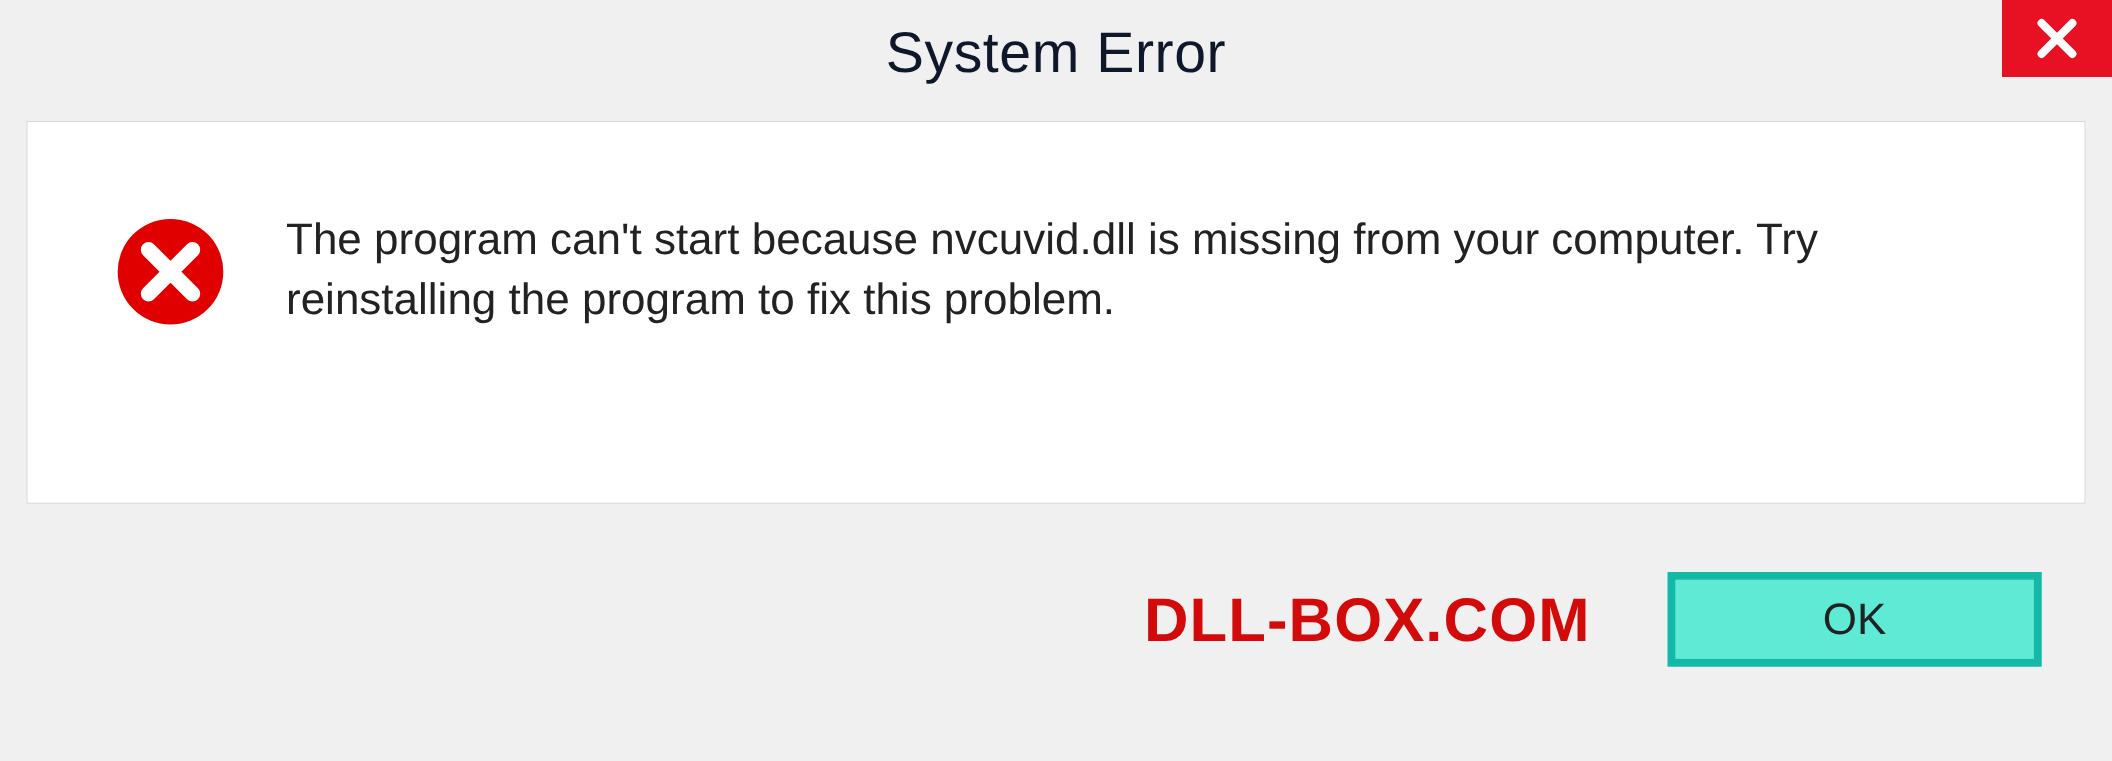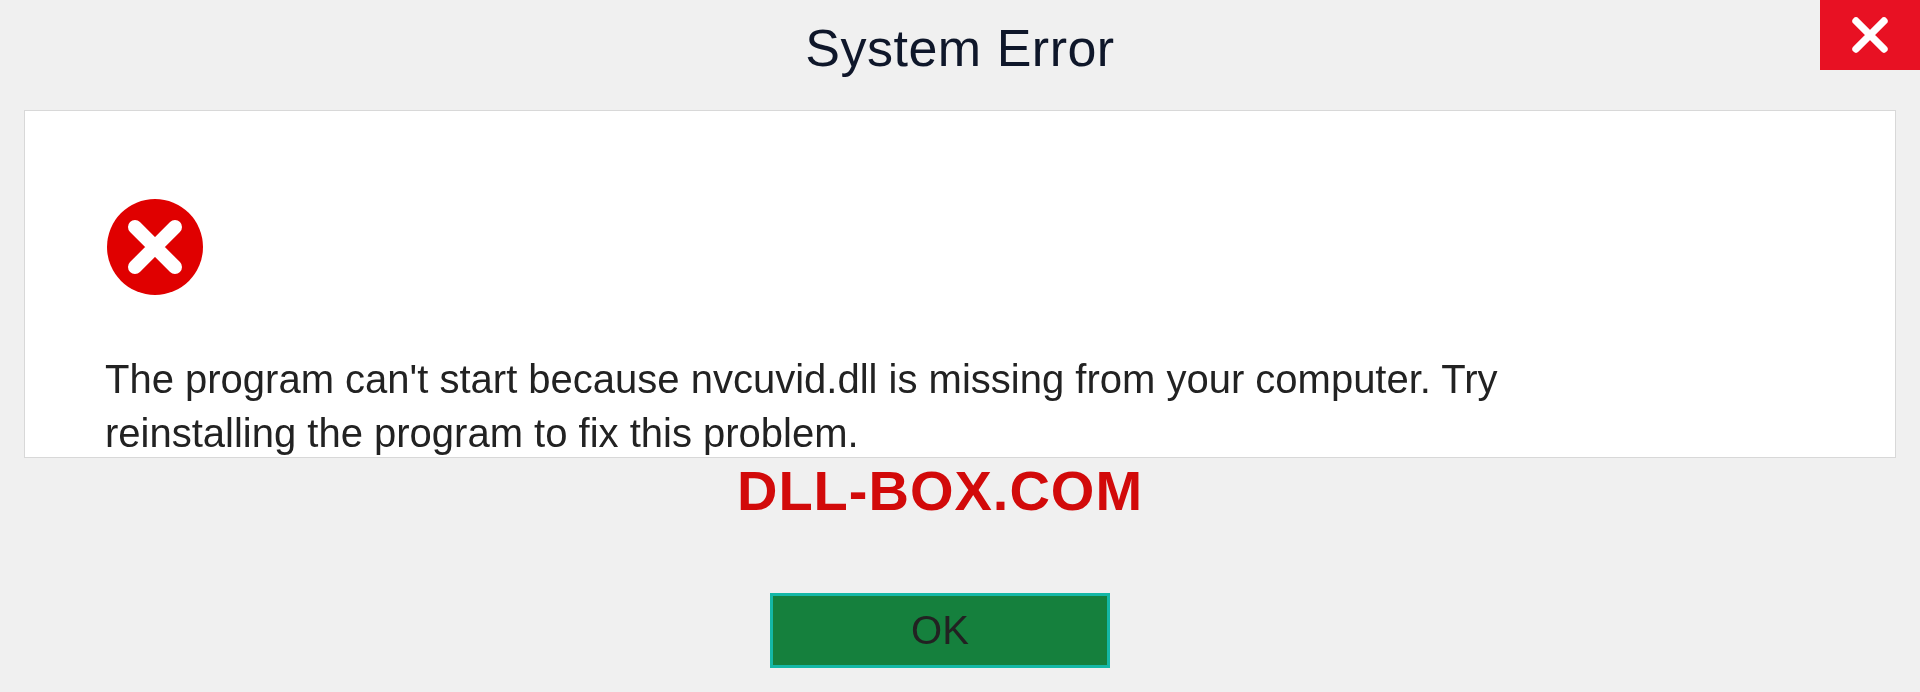--- a/index.html
+++ b/index.html
@@ -47,21 +47,20 @@
     }
     .content-box {
       margin: 15px 24px 0 24px;
       background: #ffffff;
       border: 1px solid #d8d8d8;
       height: 348px;
       padding: 80px 60px 0 80px;
       display: flex;
       align-items: flex-start;
       gap: 55px;
-      flex-direction: column;
     }
     .error-icon-wrap {
       flex-shrink: 0;
       width: 100px;
       height: 100px;
       margin-top: 6px;
     }
     .error-icon-wrap svg {
       width: 100px;
       height: 100px;
@@ -74,34 +73,33 @@
       max-width: 1550px;
     }
     .footer {
       margin: 0 24px;
       height: 210px;
       display: flex;
       align-items: center;
       justify-content: flex-end;
       gap: 70px;
       padding-right: 40px;
-      flex-direction: column;
     }
     .watermark {
       font-size: 56px;
       font-weight: 800;
       color: #d20a0a;
       letter-spacing: 1px;
       font-family: Arial, sans-serif;
     }
     .ok-btn {
       width: 340px;
       height: 86px;
-      background: #15803d;
-      border: 3px solid #14b8a6;
+      background: #5eead4;
+      border: 7px solid #14b8a6;
       font-size: 40px;
       color: #222;
       display: flex;
       align-items: center;
       justify-content: center;
       cursor: pointer;
       font-family: inherit;
     }
   </style>
 </head>

